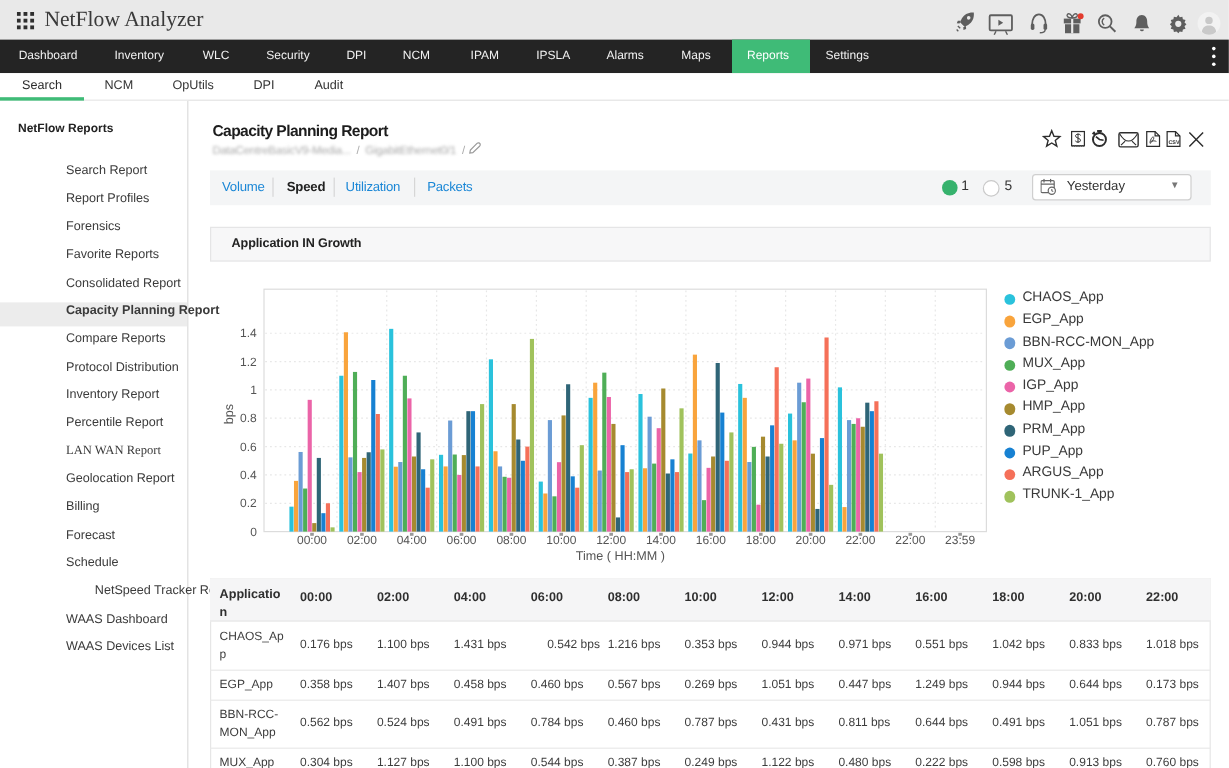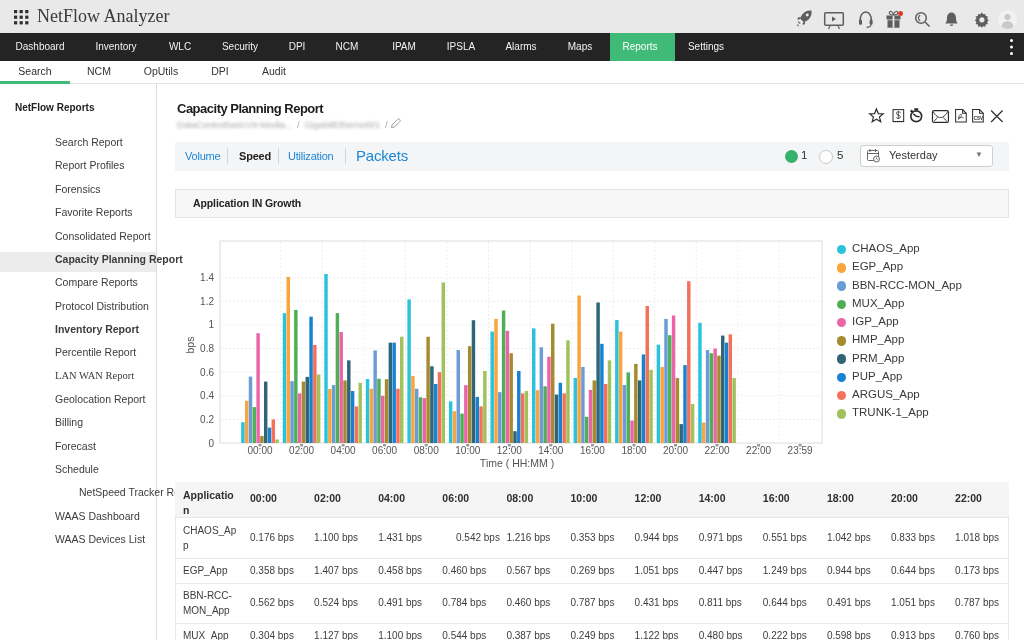--- a/index.html
+++ b/index.html
@@ -116,21 +116,21 @@
 <div class="abs" style="left:15px;top:102px;font-size:10px;font-weight:bold;color:#222">NetFlow Reports</div>
 <div class="abs" style="left:0;top:251.5px;width:156px;height:20px;background:#ececec"></div>
 <div class="side" style="top:136.1px;">Search Report</div>
 <div class="side" style="top:159.4px;">Report Profiles</div>
 <div class="side" style="top:182.8px;">Forensics</div>
 <div class="side" style="top:206.2px;">Favorite Reports</div>
 <div class="side" style="top:229.5px;">Consolidated Report</div>
 <div class="side" style="top:252.9px;font-weight:bold;">Capacity Planning Report</div>
 <div class="side" style="top:276.2px;">Compare Reports</div>
 <div class="side" style="top:299.6px;">Protocol Distribution</div>
-<div class="side" style="top:322.9px;font-weight:bold;">Inventory Report</div>
+<div class="side" style="top:322.9px;">Inventory Report</div>
 <div class="side" style="top:346.2px;">Percentile Report</div>
 <div class="side" style="top:369.6px;font-family:Liberation Serif, serif;">LAN WAN Report</div>
 <div class="side" style="top:393.0px;">Geolocation Report</div>
 <div class="side" style="top:416.3px;">Billing</div>
 <div class="side" style="top:439.6px;">Forecast</div>
 <div class="side" style="top:463.0px;">Schedule</div>
 <div class="side" style="top:486.4px;padding-left:24px;">NetSpeed Tracker Report</div>
 <div class="side" style="top:509.7px;">WAAS Dashboard</div>
 <div class="side" style="top:533.1px;">WAAS Devices List</div>
 
@@ -177,21 +177,21 @@
   </g>
 </svg>
 
 <div class="abs" style="left:175px;top:142px;width:834px;height:28.5px;background:#f4f5f6"></div>
 <div class="abs" style="left:185px;top:142px;height:28.5px;line-height:28.5px;font-size:11px;letter-spacing:-0.2px;color:#1b87d6">Volume</div>
 <div class="abs" style="left:227px;top:148px;width:1px;height:16px;background:#d6d6d6"></div>
 <div class="abs" style="left:239px;top:142px;height:28.5px;line-height:28.5px;font-size:11px;letter-spacing:-0.2px;font-weight:bold;color:#222">Speed</div>
 <div class="abs" style="left:278px;top:148px;width:1px;height:16px;background:#d6d6d6"></div>
 <div class="abs" style="left:288px;top:142px;height:28.5px;line-height:28.5px;font-size:11px;letter-spacing:-0.2px;color:#1b87d6">Utilization</div>
 <div class="abs" style="left:345px;top:148px;width:1px;height:16px;background:#d6d6d6"></div>
-<div class="abs" style="left:356px;top:142px;height:28.5px;line-height:28.5px;font-size:15px;letter-spacing:-0.2px;color:#1b87d6">Packets</div>
+<div class="abs" style="left:356px;top:142px;height:28.5px;line-height:28.5px;font-size:11px;letter-spacing:-0.2px;color:#1b87d6">Packets</div>
 <div class="abs" style="left:784.5px;top:150px;width:13px;height:13px;border-radius:50%;background:#36b26d"></div>
 <div class="abs" style="left:801px;top:149px;font-size:11.5px;color:#333">1</div>
 <div class="abs" style="left:819px;top:149.5px;width:14px;height:14px;border-radius:50%;background:#fff;border:1px solid #c9c9c9"></div>
 <div class="abs" style="left:837px;top:149px;font-size:11.5px;color:#333">5</div>
 <div class="abs" style="left:860px;top:145px;width:133px;height:22px;background:#fff;border:1px solid #cfcfcf;border-radius:3px"></div>
 <svg class="abs" style="left:867px;top:149px" width="14" height="14">
   <g fill="none" stroke="#666" stroke-width="1">
     <rect x="0.5" y="1.5" width="11" height="10" rx="1"></rect>
     <path d="M3 0 L3 3 M8.5 0 L8.5 3 M0.5 4.5 L11.5 4.5"></path>
     <circle cx="9.5" cy="10" r="3" fill="#fff"></circle>

